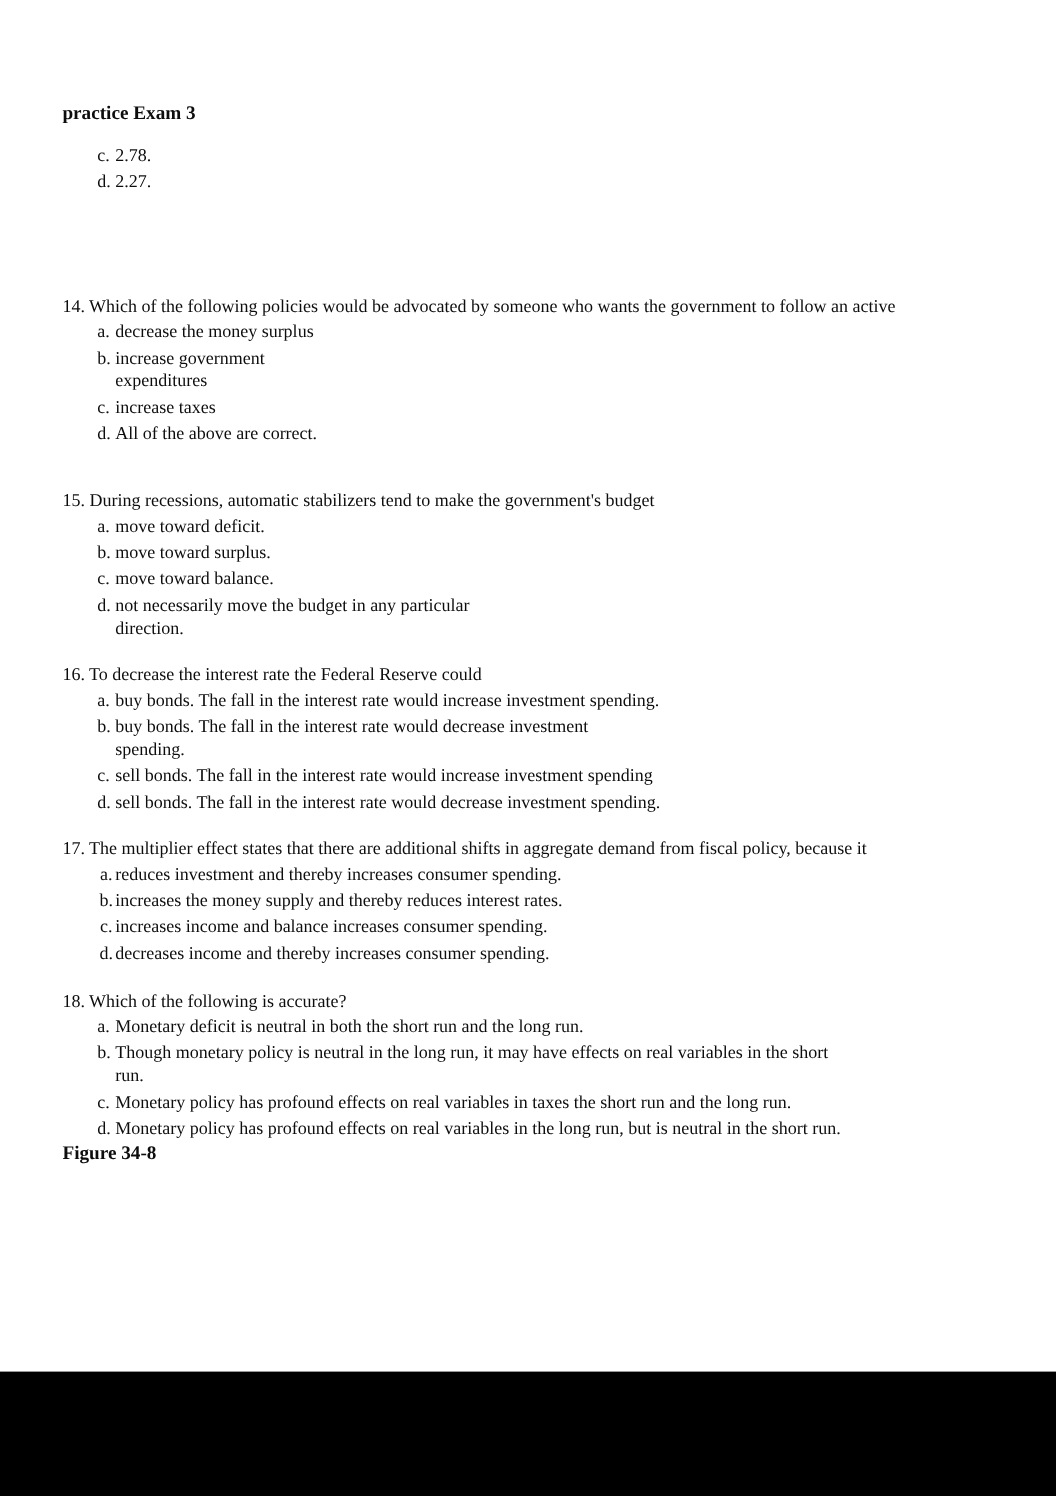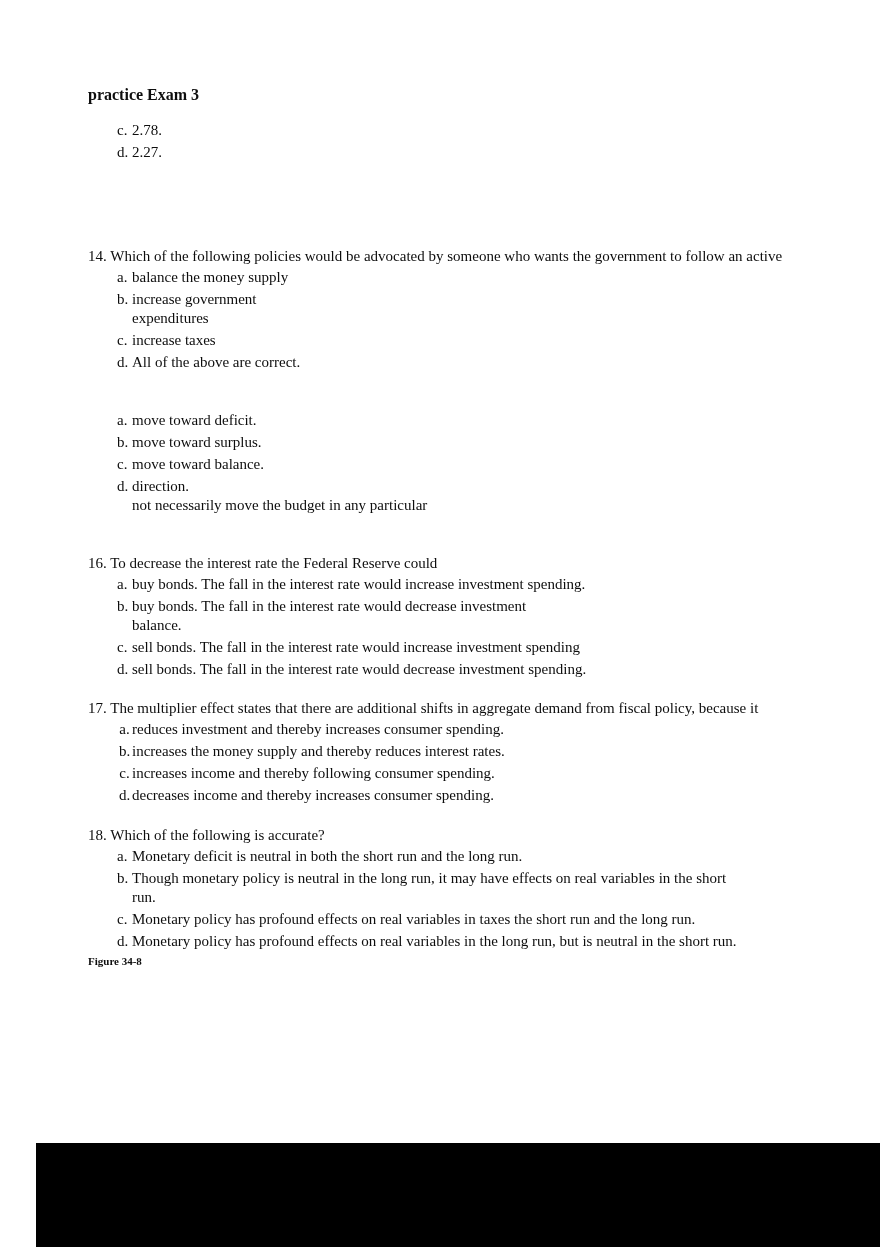--- a/index.html
+++ b/index.html
@@ -13,41 +13,40 @@
     position: relative;
     overflow: hidden;
     font-family: "Liberation Serif", "DejaVu Serif", serif;
     font-size: 15px;
     line-height: 19px;
     color: #0d0d0d;
   }
   .page {
     position: absolute;
     inset: 0;
-    margin-left: 36px;
   }
   .abs {
     position: absolute;
     left: 52px;
   }
   .page-title {
     top: 85px;
     font-weight: bold;
     font-size: 16px;
   }
   #orphan-options { top: 119px; }
   #q14 { top: 247px; }
   #q15 { top: 409px; }
   #q16 { top: 554px; }
   #q17 { top: 699px; text-align: center; }
   #q18 { top: 826px; }
   .figure-label {
     top: 952px;
     font-weight: bold;
-    font-size: 11px;
+    font-size: 16px;
   }
   .line { white-space: nowrap; }
   .options { margin-top: 2px; }
   .option { display: flex; }
   .option + .option { margin-top: 3px; }
   .opt-letter {
     flex: none;
     width: 15px;
     padding-left: 29px;
   }
@@ -87,21 +86,21 @@
     </div>
 
   <div class="abs question" id="q14">
       <div class="q-text">
         <div class="line"><span class="q-num">14.</span> <span>Which of the following policies would be advocated by someone who wants the government to follow an active</span></div>
       </div>
       <div class="options">
         <div class="option">
           <span class="opt-letter">a.</span>
           <div class="opt-body">
-            <div class="line">balance the money supply</div>
+            <div class="line">decrease the money surplus</div>
           </div>
         </div>
         <div class="option">
           <span class="opt-letter">b.</span>
           <div class="opt-body">
             <div class="line">increase government</div>
             <div class="line">expenditures</div>
           </div>
         </div>
         <div class="option">
@@ -112,20 +111,23 @@
         </div>
         <div class="option">
           <span class="opt-letter">d.</span>
           <div class="opt-body">
             <div class="line">All of the above are correct.</div>
           </div>
         </div>
       </div>
     </div>
   <div class="abs question" id="q15">
+      <div class="q-text">
+        <div class="line"><span class="q-num">15.</span> <span>During recessions, automatic stabilizers tend to make the government's budget</span></div>
+      </div>
       <div class="options">
         <div class="option">
           <span class="opt-letter">a.</span>
           <div class="opt-body">
             <div class="line">move toward deficit.</div>
           </div>
         </div>
         <div class="option">
           <span class="opt-letter">b.</span>
           <div class="opt-body">
@@ -134,42 +136,42 @@
         </div>
         <div class="option">
           <span class="opt-letter">c.</span>
           <div class="opt-body">
             <div class="line">move toward balance.</div>
           </div>
         </div>
         <div class="option">
           <span class="opt-letter">d.</span>
           <div class="opt-body">
+            <div class="line">not necessarily move the budget in any particular</div>
             <div class="line">direction.</div>
-            <div class="line">not necessarily move the budget in any particular</div>
           </div>
         </div>
       </div>
     </div>
   <div class="abs question" id="q16">
       <div class="q-text">
         <div class="line"><span class="q-num">16.</span> <span>To decrease the interest rate the Federal Reserve could</span></div>
       </div>
       <div class="options">
         <div class="option">
           <span class="opt-letter">a.</span>
           <div class="opt-body">
             <div class="line">buy bonds. The fall in the interest rate would increase investment spending.</div>
           </div>
         </div>
         <div class="option">
           <span class="opt-letter">b.</span>
           <div class="opt-body">
             <div class="line">buy bonds. The fall in the interest rate would decrease investment</div>
-            <div class="line">balance.</div>
+            <div class="line">spending.</div>
           </div>
         </div>
         <div class="option">
           <span class="opt-letter">c.</span>
           <div class="opt-body">
             <div class="line">sell bonds. The fall in the interest rate would increase investment spending</div>
           </div>
         </div>
         <div class="option">
           <span class="opt-letter">d.</span>
@@ -192,21 +194,21 @@
         </div>
         <div class="option">
           <span class="opt-letter">b.</span>
           <div class="opt-body">
             <div class="line">increases the money supply and thereby reduces interest rates.</div>
           </div>
         </div>
         <div class="option">
           <span class="opt-letter">c.</span>
           <div class="opt-body">
-            <div class="line">increases income and thereby following consumer spending.</div>
+            <div class="line">increases income and balance increases consumer spending.</div>
           </div>
         </div>
         <div class="option">
           <span class="opt-letter">d.</span>
           <div class="opt-body">
             <div class="line">decreases income and thereby increases consumer spending.</div>
           </div>
         </div>
       </div>
     </div>

